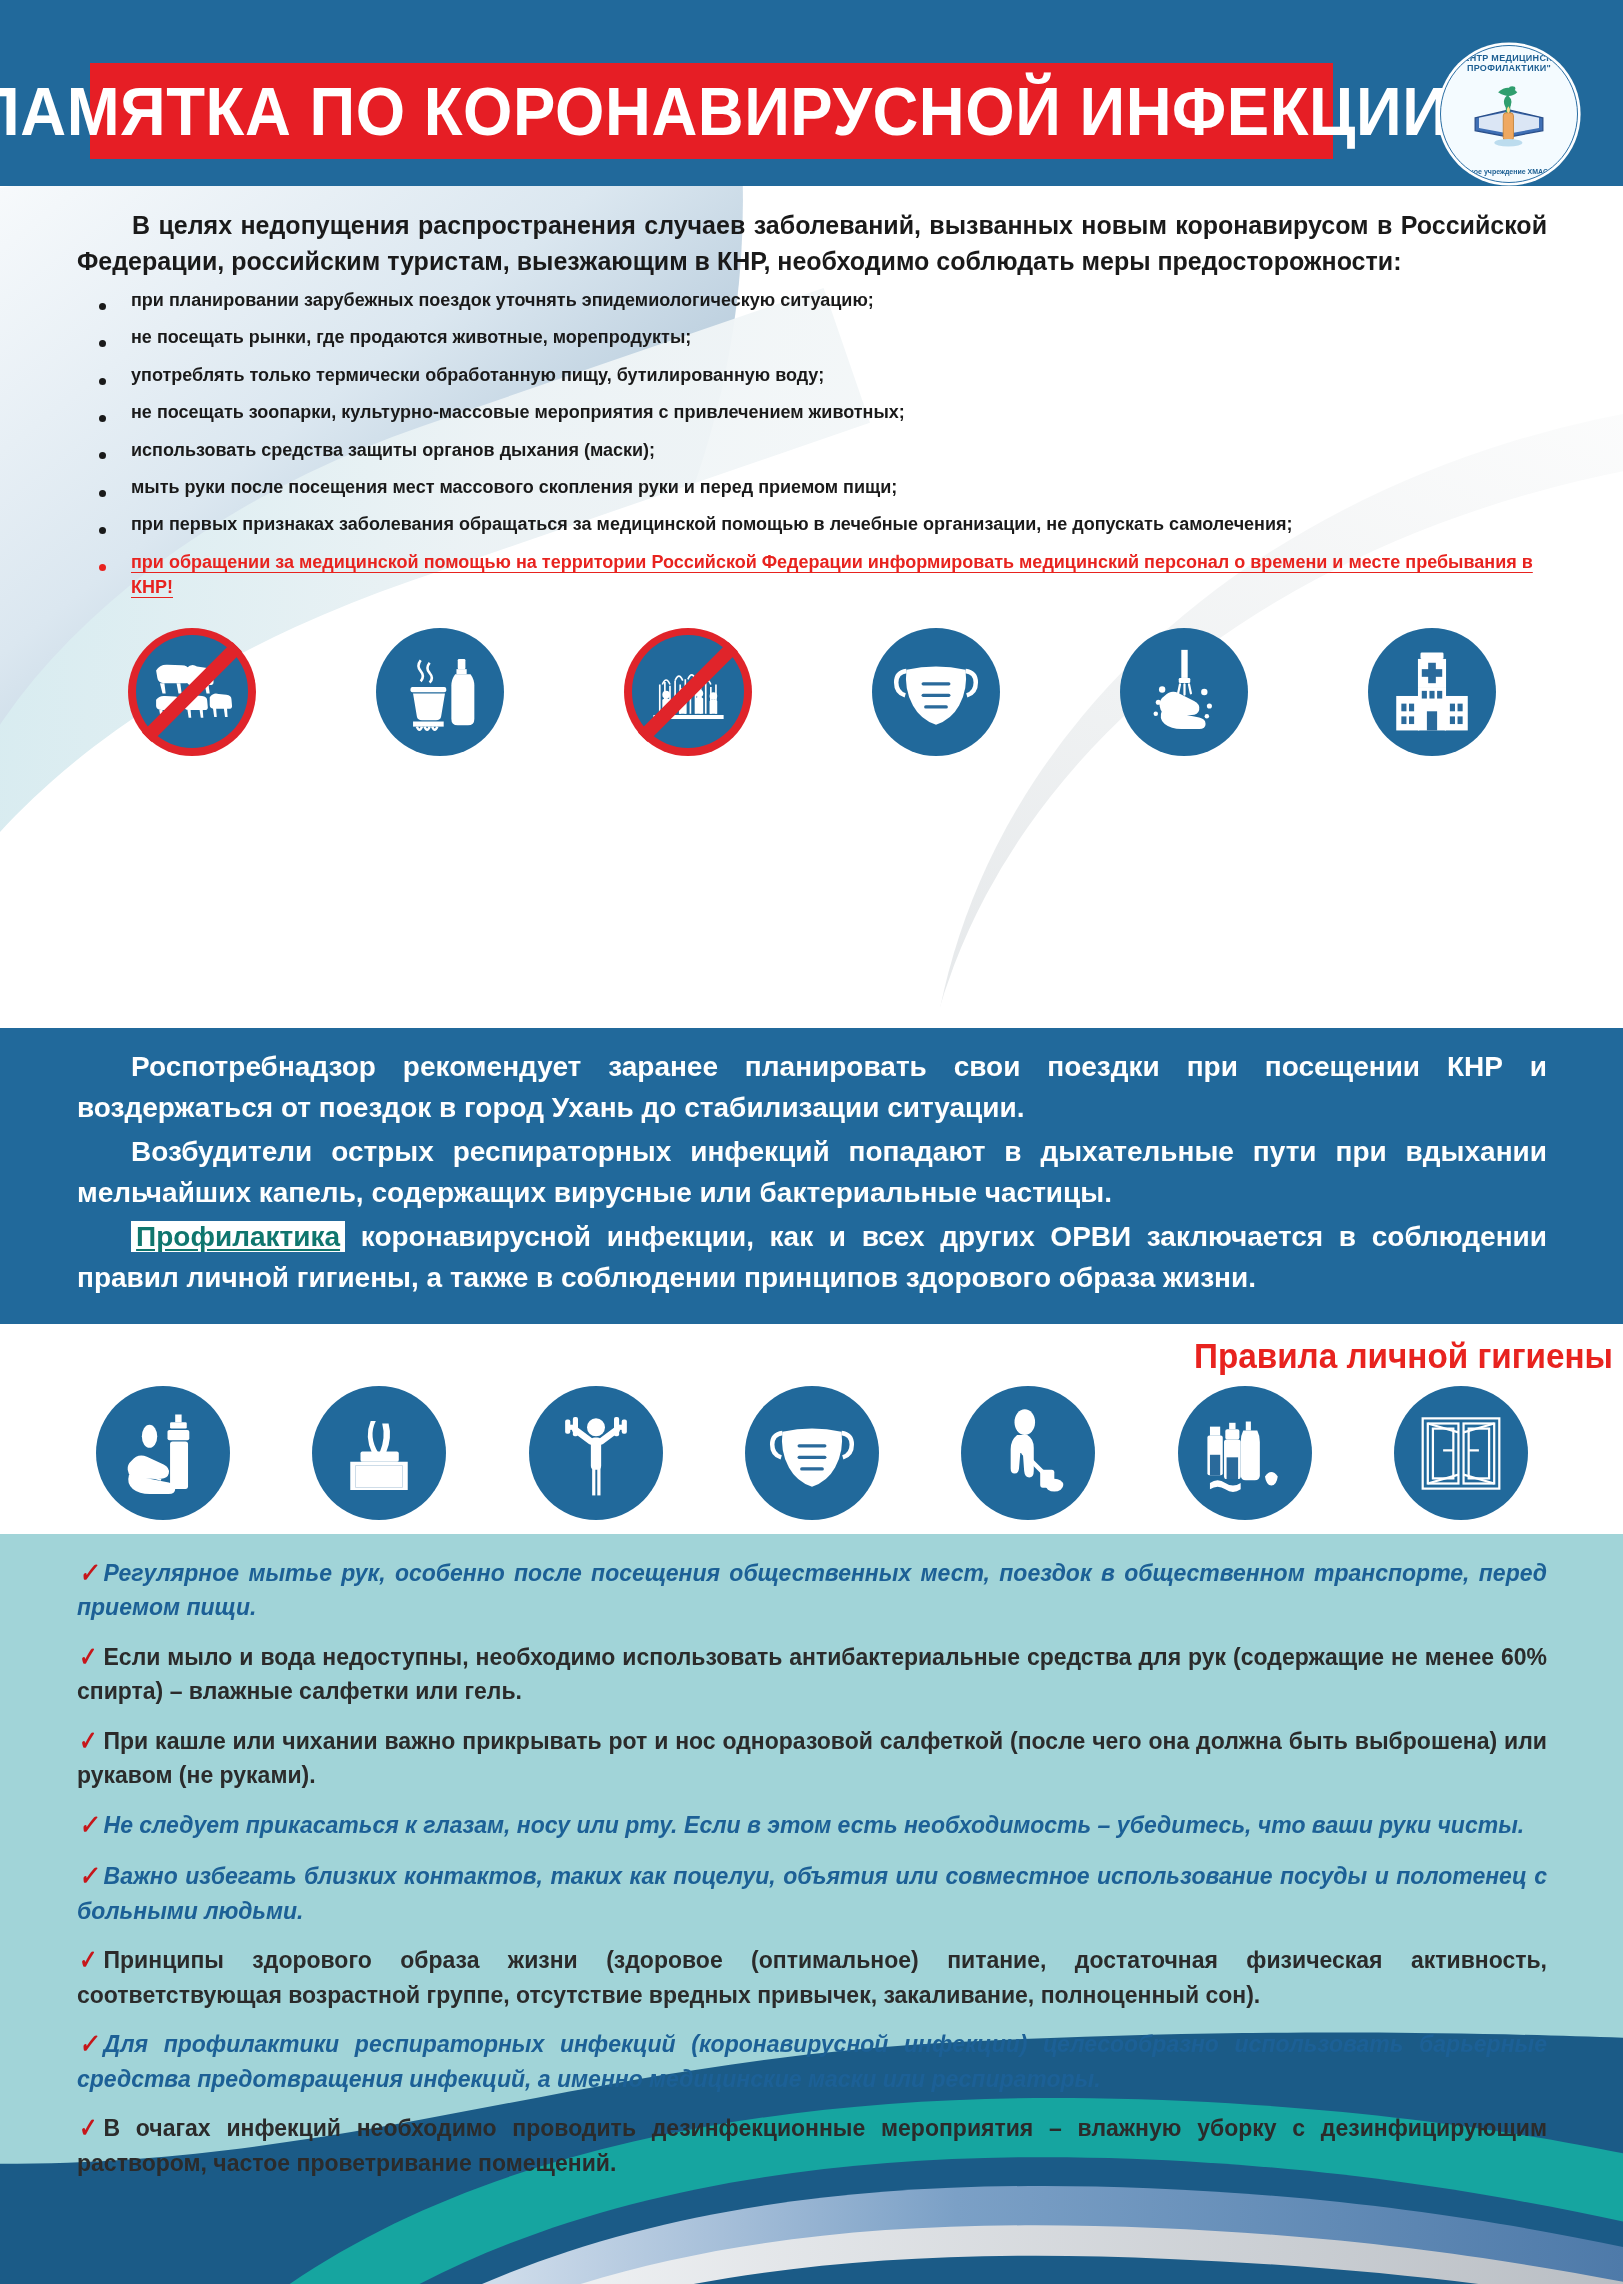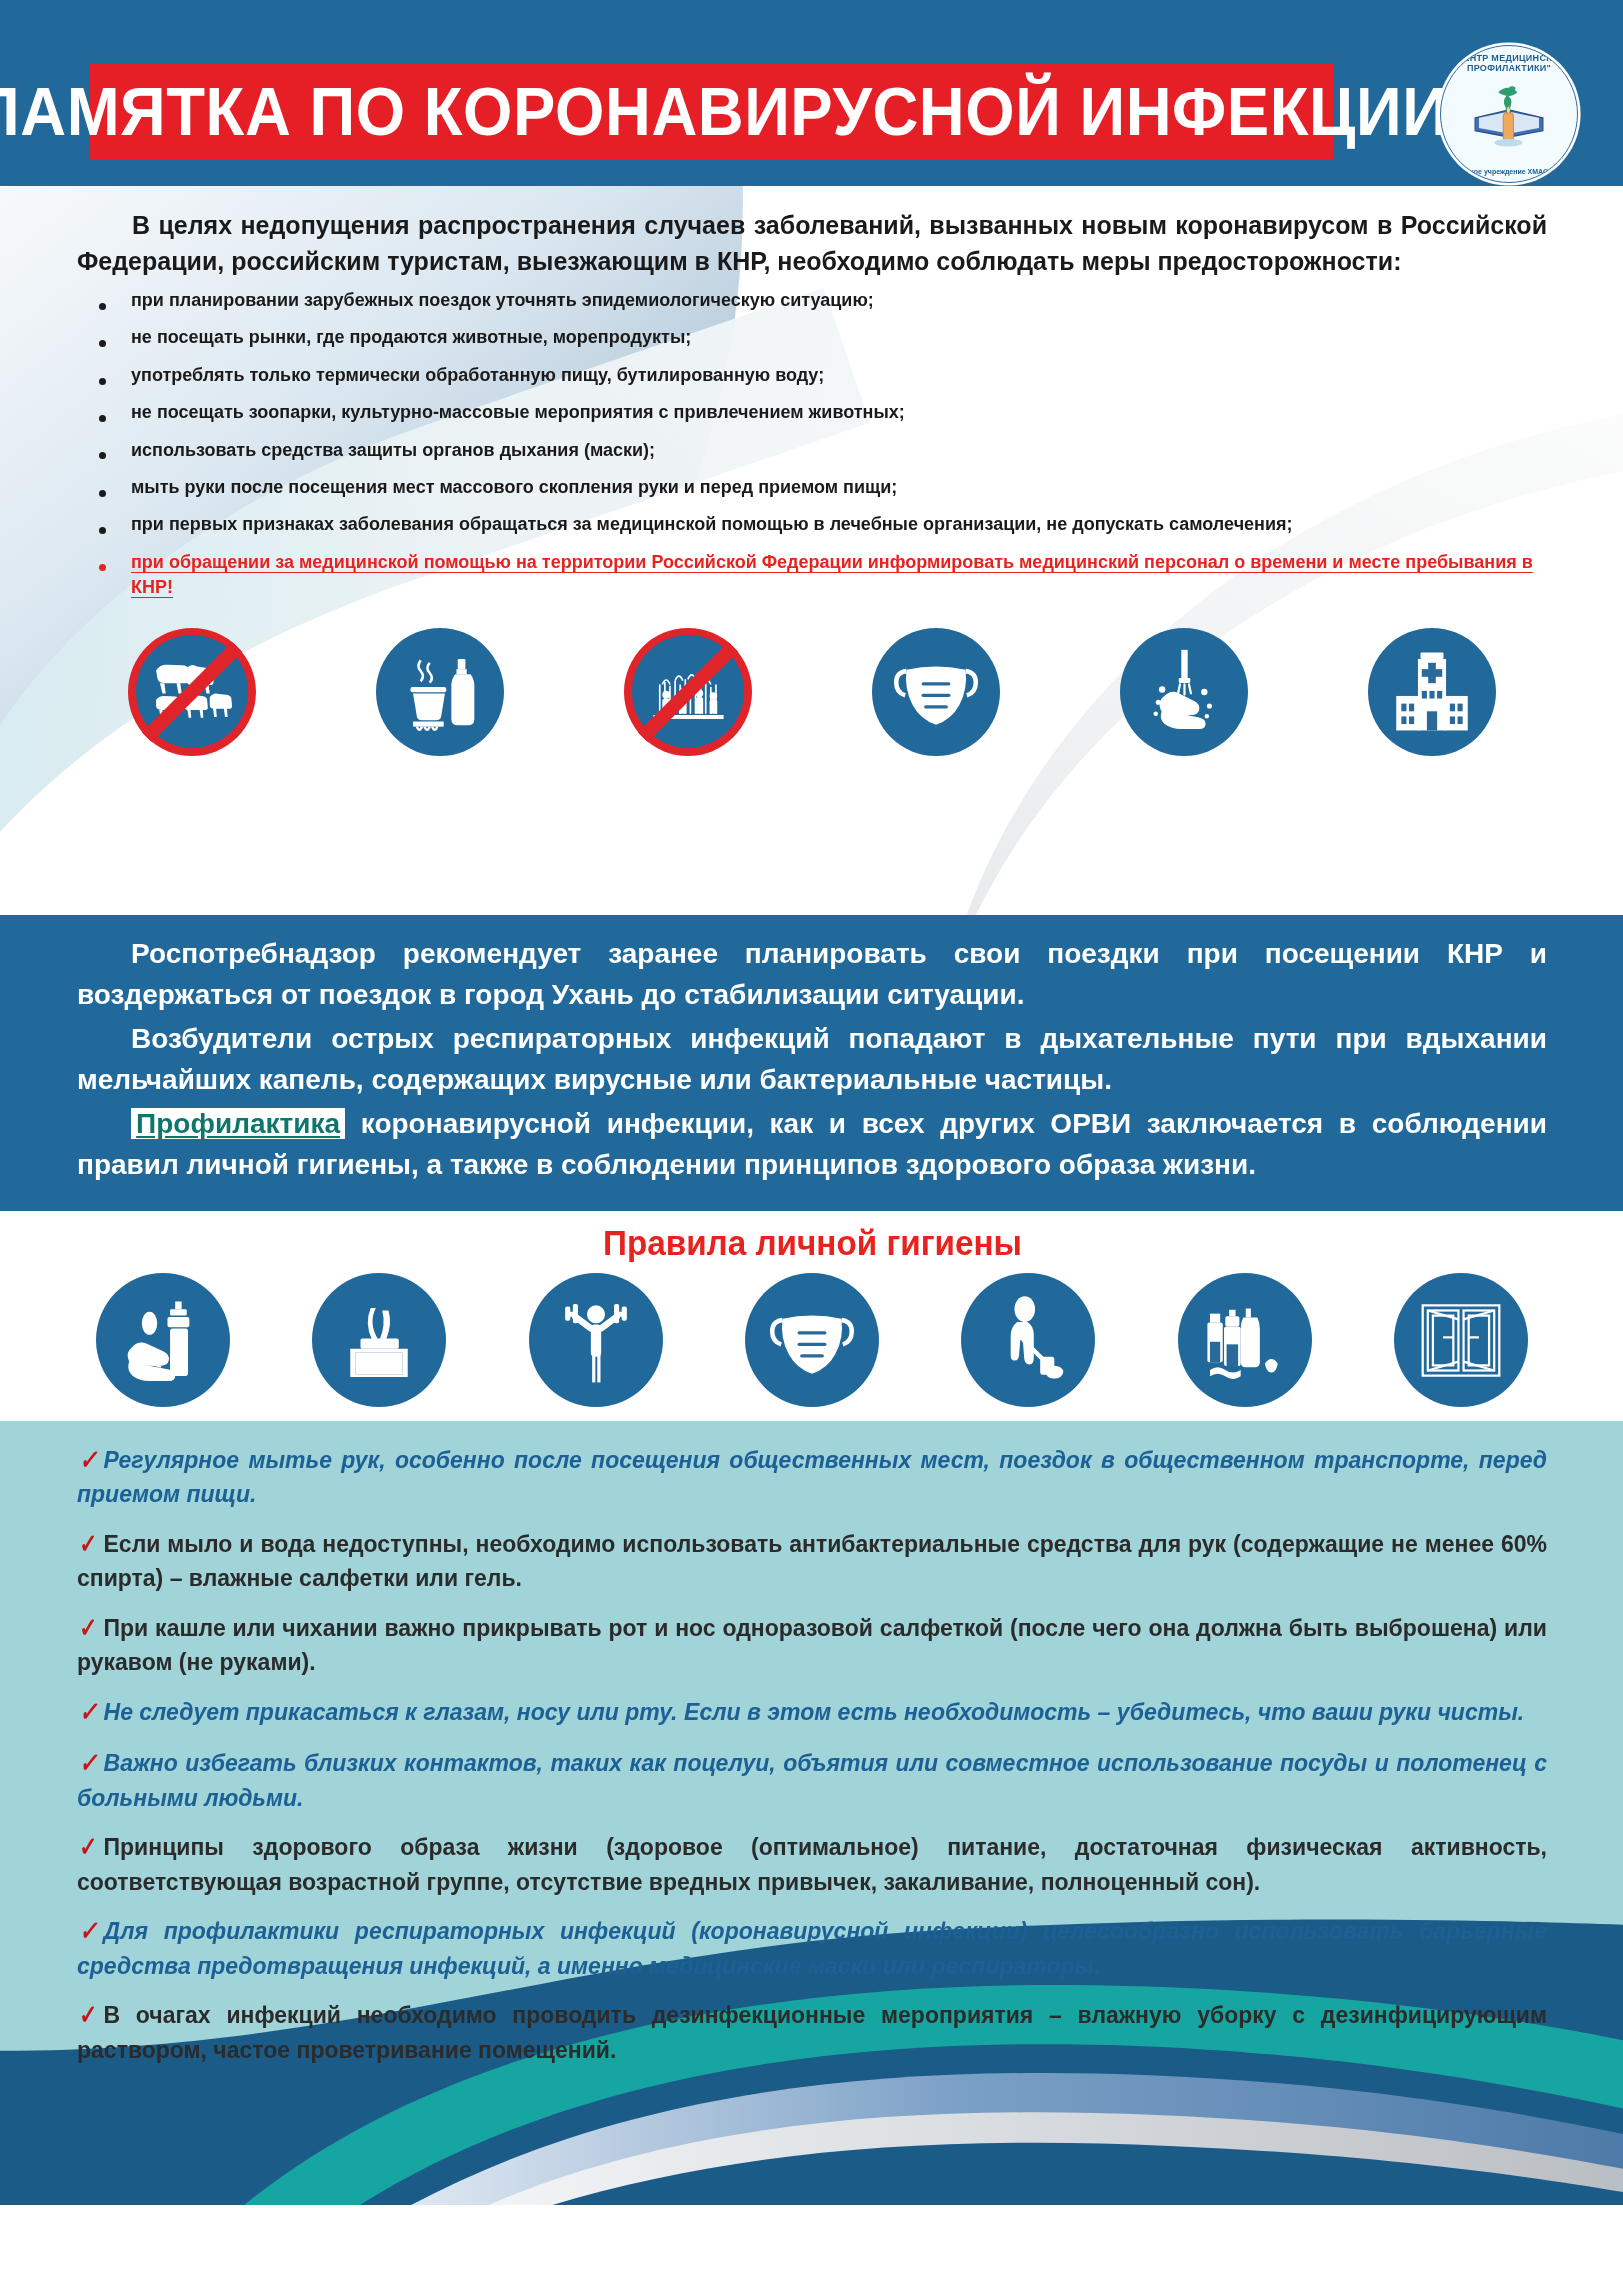--- a/index.html
+++ b/index.html
@@ -34,21 +34,21 @@
     color:#1d5f93;font-weight:bold;line-height:1.1;
   }
   .logo .emblem{
     position:absolute;left:50%;top:50%;transform:translate(-50%,-50%);
     width:83px;height:77px;
   }
 
   
   .top-section{
     position:relative;background:#ffffff;padding:0;overflow:hidden;
-    height:729px;
+    height:842px;
   }
   .swoosh-a{
     position:absolute;left:-161px;top:-39px;width:963px;height:899px;
     background:linear-gradient(150deg,#ffffff 0%,#dbe7f0 38%,#9fb9ce 70%,#8fb0c9 100%);
     border-radius:0 0 100% 0;transform:rotate(-8deg);
   }
   .swoosh-b{
     position:absolute;left:-103px;top:257px;width:1060px;height:642px;
     background:linear-gradient(120deg,#cfe9ee 0%,#eef4f6 50%,#f6f8f9 100%);
     border-radius:60% 0 0 0;transform:rotate(-19deg);opacity:.95;
@@ -114,21 +114,21 @@
   .blue-panel p{
     margin:0 0 3.9px 0;font-size:28px;font-weight:bold;line-height:1.45;
     text-align:justify;text-indent:54px;
   }
   .hl{
     background:#ffffff;color:#0f766e;padding:0 5.1px;text-decoration:underline;
     text-underline-offset:2.6px;
   }
 
   
-  .hygiene-head-wrap{background:#ffffff;padding:11.6px 0 3.9px 0;text-align:center;position:relative;z-index:5;}
+  .hygiene-head-wrap{background:#ffffff;padding:11.6px 0 3.9px 0;text-align:right;position:relative;z-index:5;}
   .hygiene-head{
     display:inline-block;color:#e8231f;font-size:35px;font-weight:bold;
     font-family:"Liberation Sans",sans-serif;transform:scaleX(.95);
   }
   .row2-wrap{background:#ffffff;padding-bottom:14px;}
 
   
   .teal{
     position:relative;background:#a1d4d8;padding:19px 77px 6.4px 77px;overflow:hidden;
     min-height:758px;

